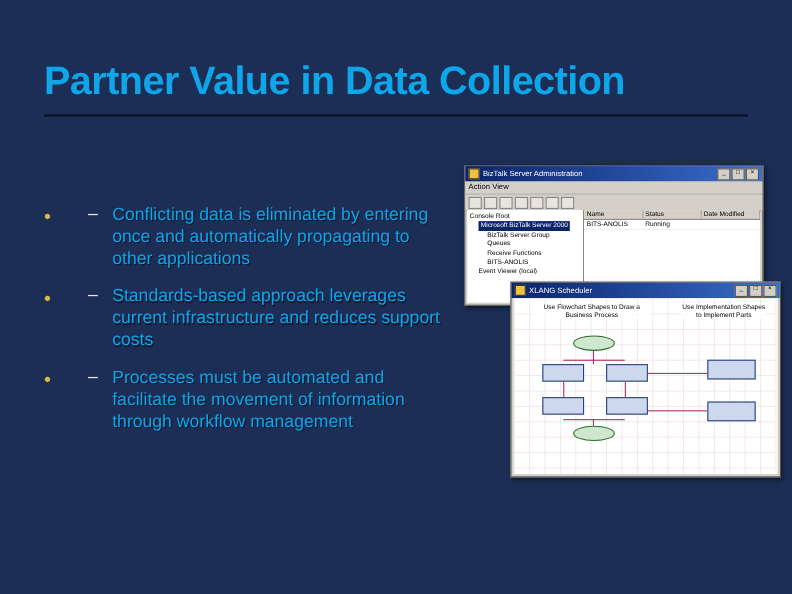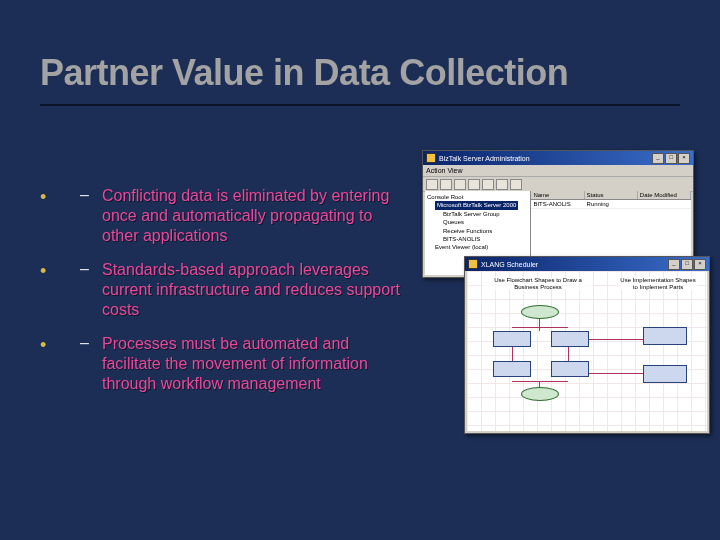--- a/index.html
+++ b/index.html
@@ -23,21 +23,21 @@
     left: 0;
     top: 52px;
     width: 720px;
     padding-left: 40px;
     box-sizing: border-box;
   }
   .title-text {
     font-family: "Arial Black", Arial, sans-serif;
     font-weight: 900;
     font-size: 36px;
-    color: #a3a3a3;
+    color: #0ea5e9;
     letter-spacing: -0.5px;
   }
   .title-rule {
     position: absolute;
     left: 40px;
     top: 104px;
     width: 640px;
     height: 2px;
     background: #0a1428;
   }
@@ -85,21 +85,21 @@
     position: absolute;
     left: 0;
     top: 0;
     color: #e8e8e8;
     font-size: 16px;
   }
   .b2-text {
     margin-left: 22px;
     font-size: 16px;
     line-height: 1.25;
-    color: #ec4899;
+    color: #0ea5e9;
     text-shadow: 1px 1px 0 rgba(0,0,0,0.5);
   }
   
   .winstack {
     position: absolute;
     right: 10px;
     top: 150px;
     width: 288px;
     height: 290px;
   }

